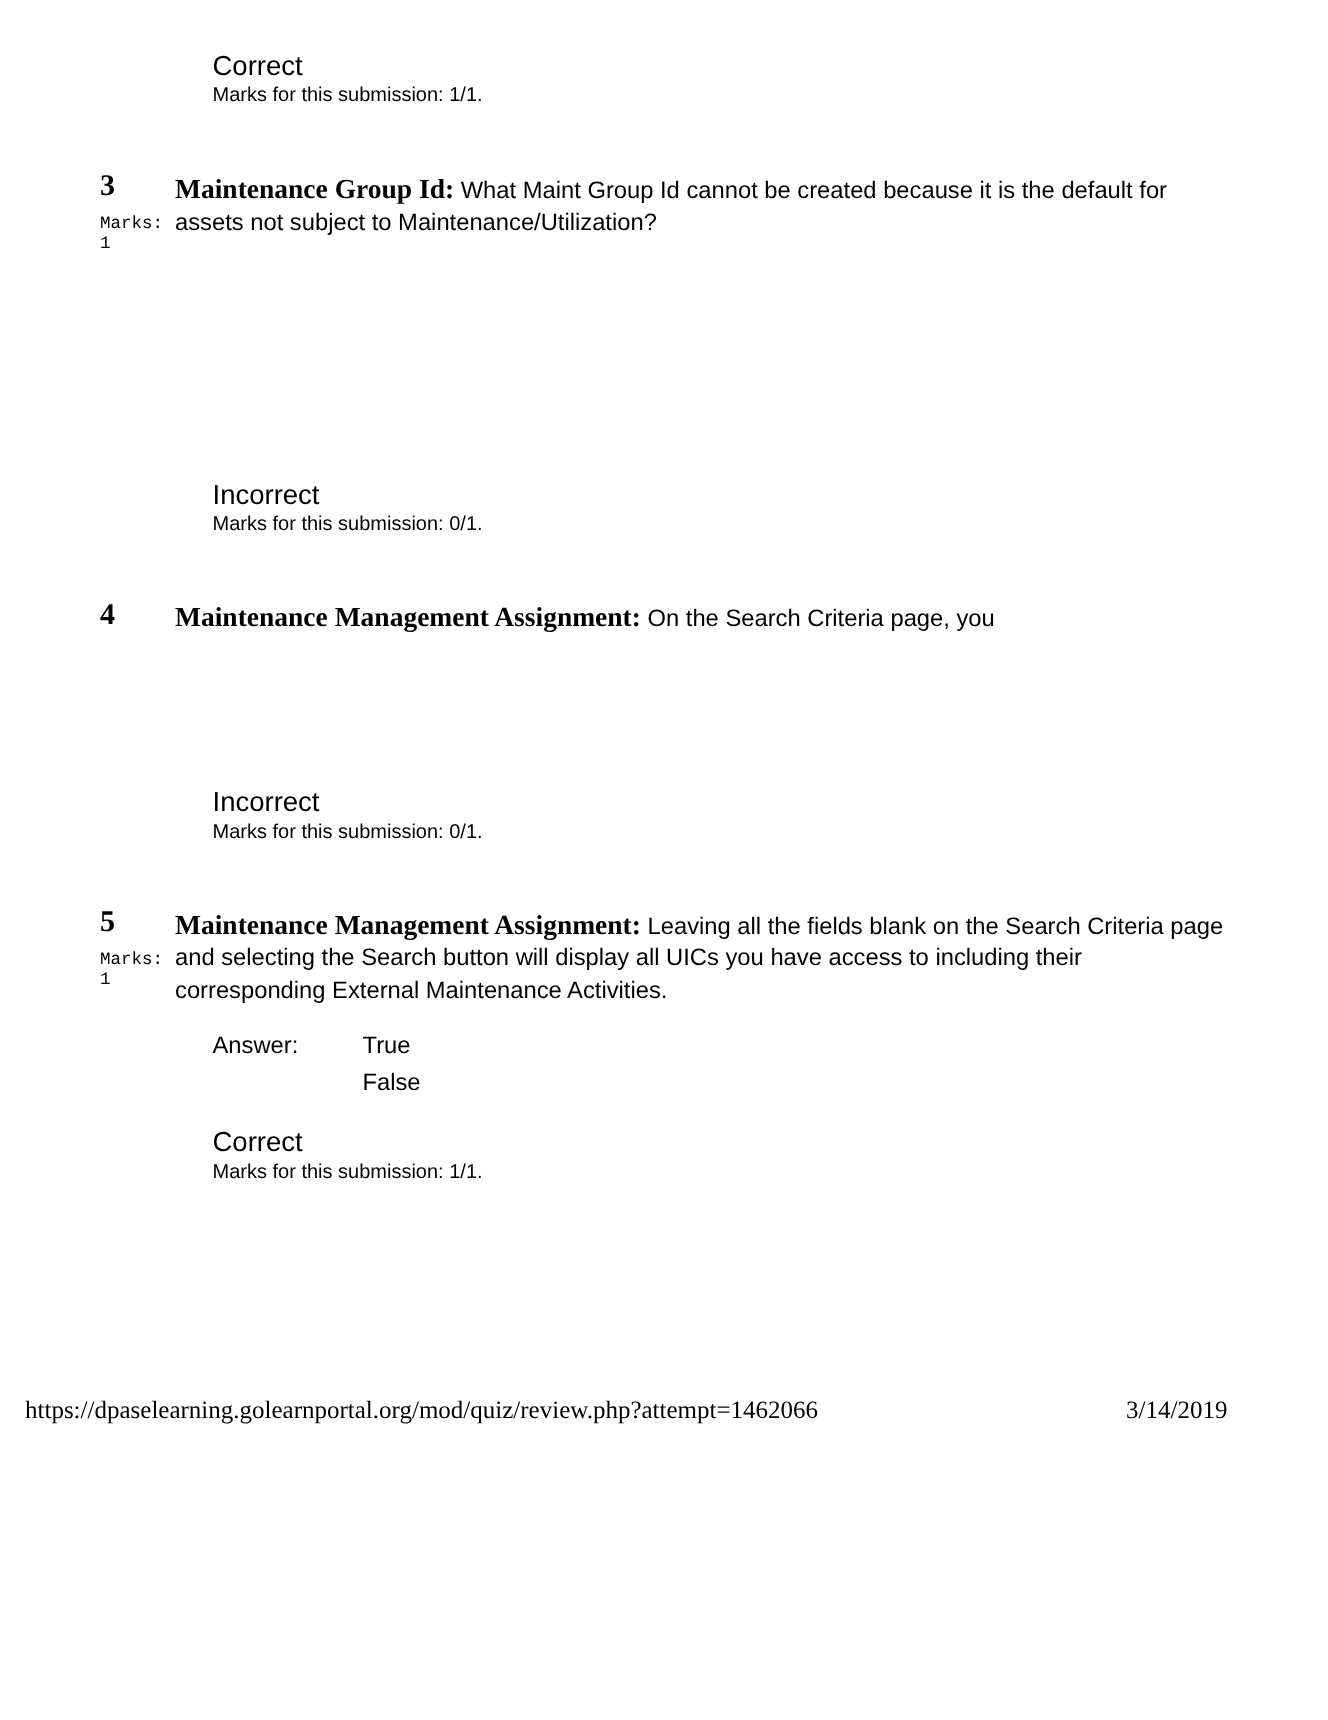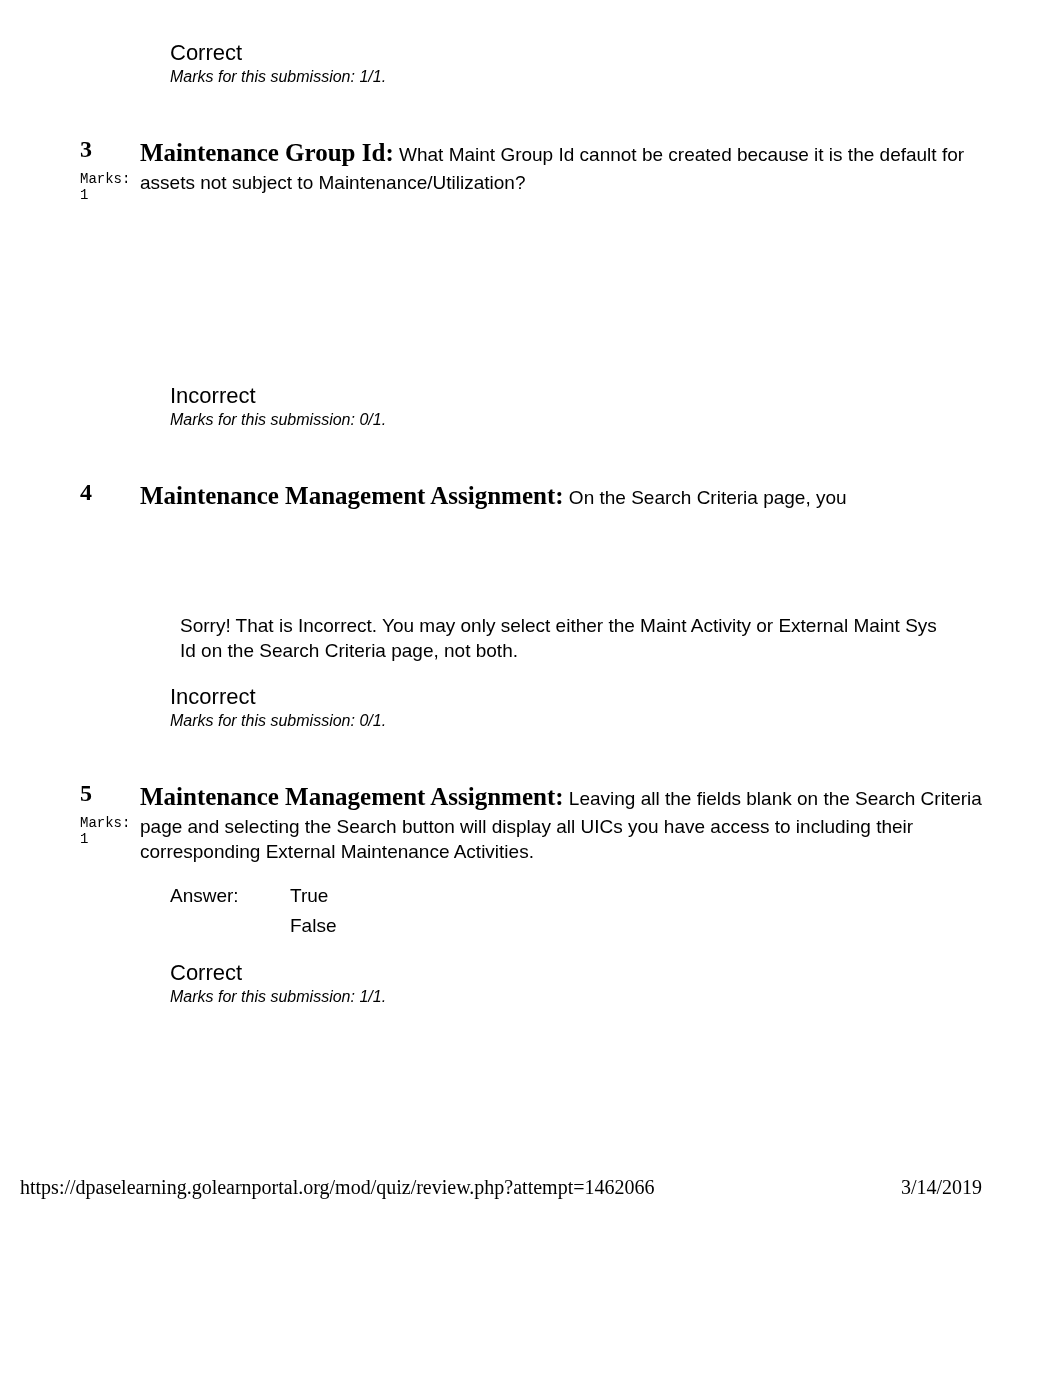--- a/index.html
+++ b/index.html
@@ -23,21 +23,20 @@
     .status-text {
       font-size: 22px;
       font-family: Verdana, Geneva, sans-serif;
       margin-left: 90px;
       margin-bottom: 2px;
     }
     .marks-text {
       font-size: 16px;
       font-family: Verdana, Geneva, sans-serif;
       margin-left: 90px;
-      font-style: italic;
     }
     .question-number {
       font-family: "Times New Roman", Times, serif;
       font-size: 24px;
       font-weight: bold;
       width: 60px;
       flex-shrink: 0;
     }
     .marks-label {
       font-family: Liberation Mono, monospace;
@@ -47,21 +46,21 @@
       margin-top: 8px;
     }
     .question-content {
       flex: 1;
       font-size: 19px;
       line-height: 1.35;
     }
     .question-title {
       font-family: "Times New Roman", Times, serif;
       font-weight: bold;
-      font-size: 25px;
+      font-size: 22px;
     }
     .question-body {
       font-family: Verdana, Geneva, sans-serif;
       font-size: 19px;
     }
     .spacer-large {
       height: 180px;
     }
     .spacer-medium {
       height: 100px;
@@ -154,21 +153,20 @@
   <div class="question-block">
     <div class="q-header">
       <div class="left-col">
         <div class="question-number">4</div>
       </div>
       <div class="question-content">
         <span class="question-title inline-question">Maintenance Management Assignment:</span><span class="question-body inline-question">    On the Search Criteria page, you</span>
       </div>
     </div>
     <div class="spacer-medium"></div>
-    <div class="feedback-text">Sorry! That is Incorrect. You may only select either the Maint Activity or External Maint Sys Id on the Search Criteria page, not both.</div>
     <div style="height:20px"></div>
     <div class="status-text">Incorrect</div>
     <div class="marks-text">Marks for this submission: 0/1.</div>
   </div>
 
   <div class="question-block">
     <div class="q-header">
       <div class="left-col">
         <div class="question-number">5</div>
         <div class="marks-label">Marks: 1</div>

